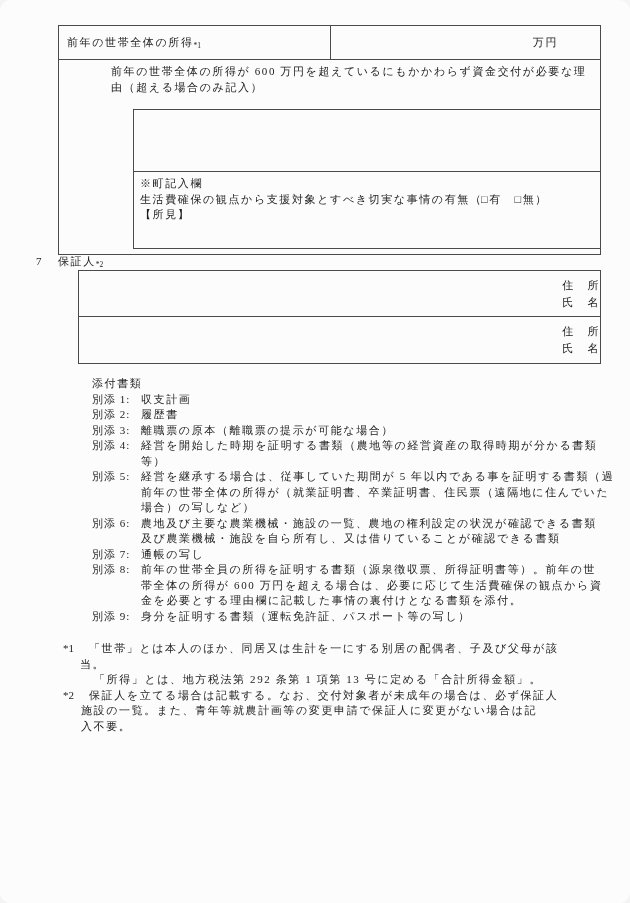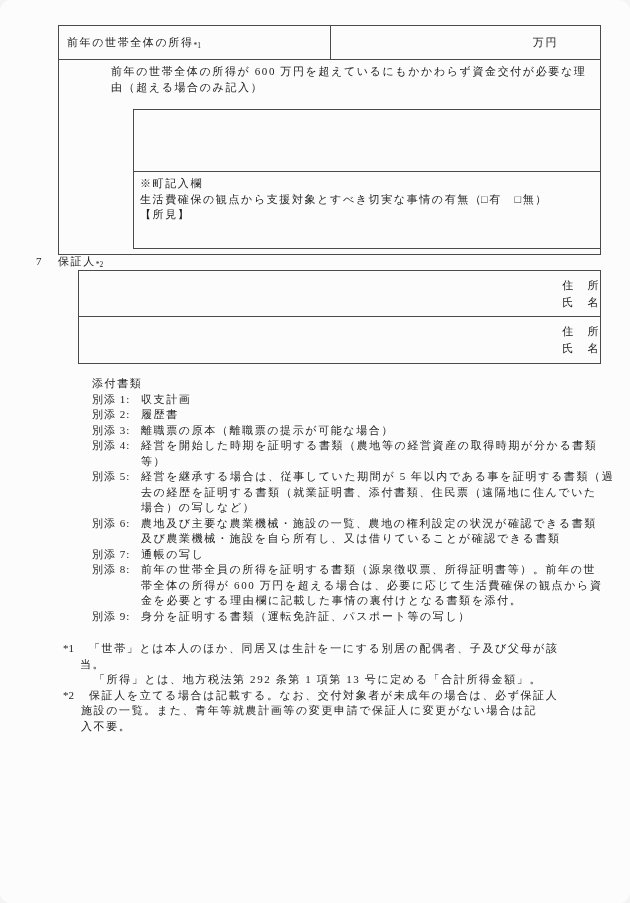--- a/index.html
+++ b/index.html
@@ -128,21 +128,21 @@
     <div>添付書類</div>
 
     <div class="att-line"><span class="att-label">別添 1:</span><span>収支計画</span></div>
     <div class="att-line"><span class="att-label">別添 2:</span><span>履歴書</span></div>
     <div class="att-line"><span class="att-label">別添 3:</span><span>離職票の原本（離職票の提示が可能な場合）</span></div>
 
     <div class="att-line"><span class="att-label">別添 4:</span><span>経営を開始した時期を証明する書類（農地等の経営資産の取得時期が分かる書類</span></div>
     <div class="att-line att-cont">等）</div>
 
     <div class="att-line"><span class="att-label">別添 5:</span><span>経営を継承する場合は、従事していた期間が 5 年以内である事を証明する書類（過</span></div>
-    <div class="att-line att-cont">去の経歴を証明する書類（就業証明書、添付書類、住民票（遠隔地に住んでいた</div>
+    <div class="att-line att-cont">前年の世帯全体の所得が（就業証明書、卒業証明書、住民票（遠隔地に住んでいた</div>
     <div class="att-line att-cont">場合）の写しなど）</div>
 
     <div class="att-line"><span class="att-label">別添 6:</span><span>農地及び主要な農業機械・施設の一覧、農地の権利設定の状況が確認できる書類</span></div>
     <div class="att-line att-cont">及び農業機械・施設を自ら所有し、又は借りていることが確認できる書類</div>
 
     <div class="att-line"><span class="att-label">別添 7:</span><span>通帳の写し</span></div>
 
     <div class="att-line"><span class="att-label">別添 8:</span><span>前年の世帯全員の所得を証明する書類（源泉徴収票、所得証明書等）。前年の世</span></div>
     <div class="att-line att-cont">帯全体の所得が 600 万円を超える場合は、必要に応じて生活費確保の観点から資</div>
     <div class="att-line att-cont">金を必要とする理由欄に記載した事情の裏付けとなる書類を添付。</div>

